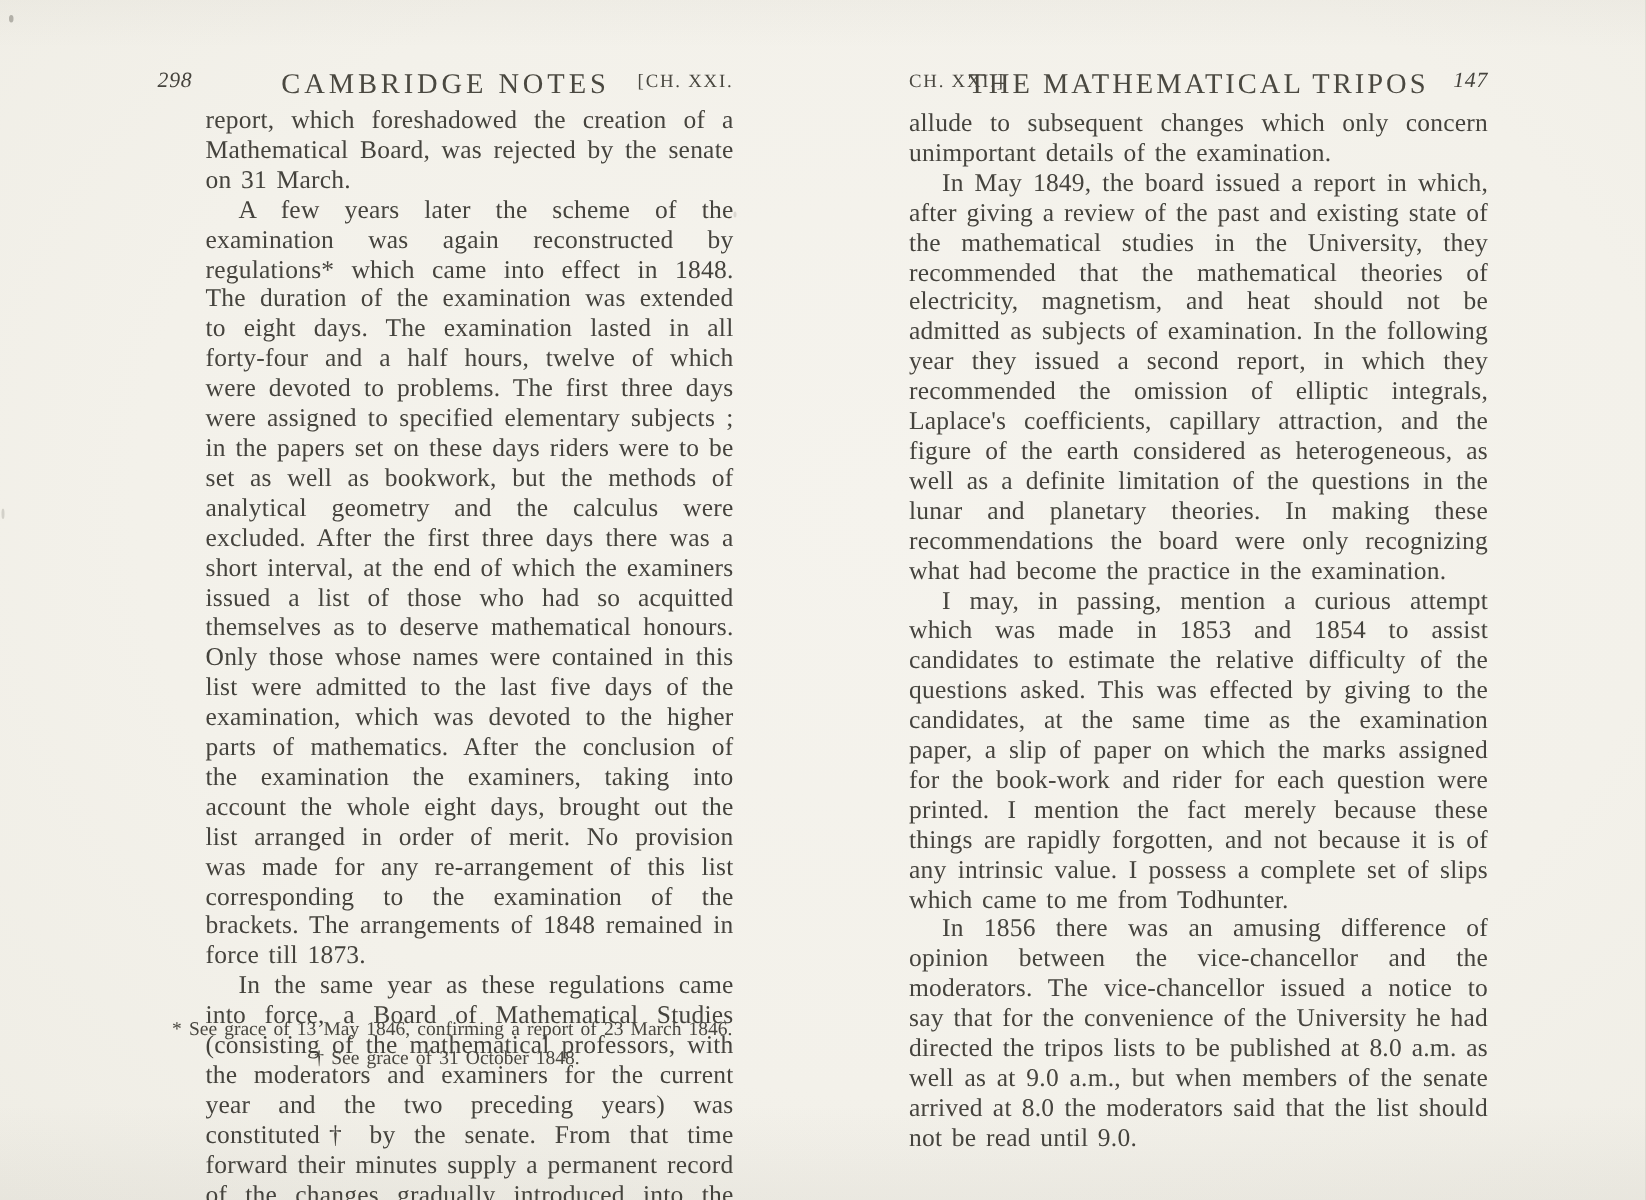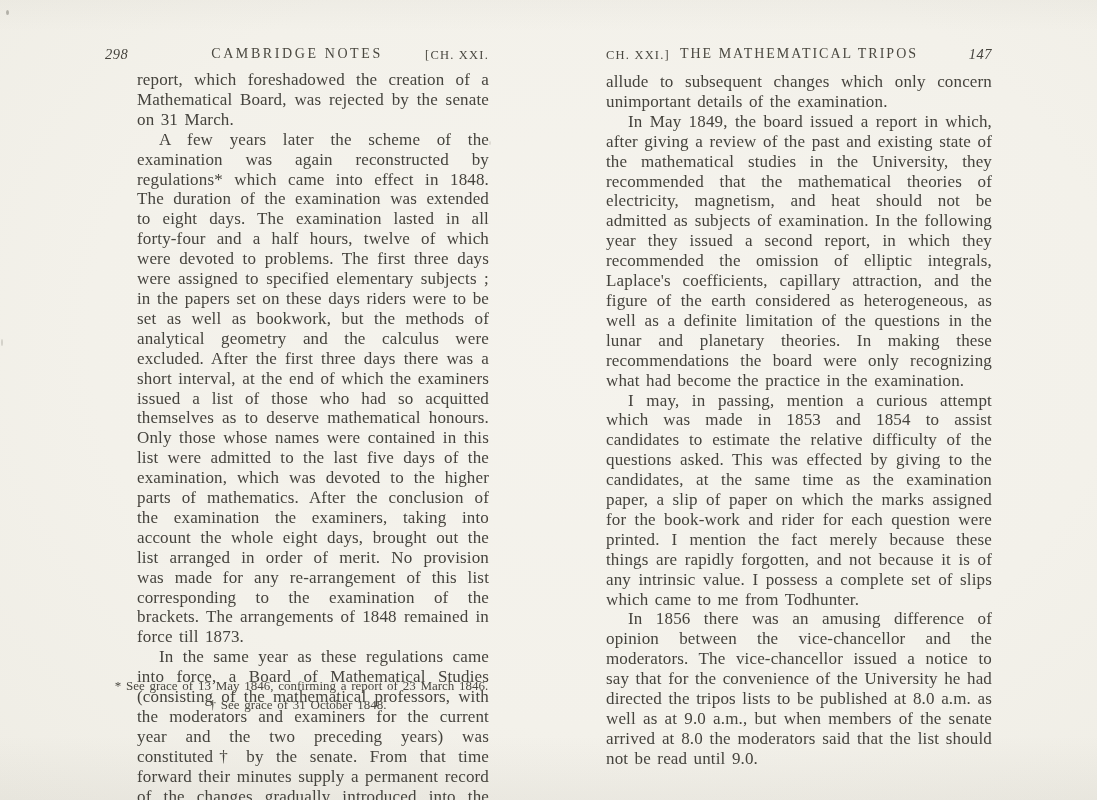--- a/index.html
+++ b/index.html
@@ -33,21 +33,21 @@
     height: 20px;
     display: flex;
     align-items: baseline;
     justify-content: space-between;
   }
   .running-head .center-title {
     position: absolute;
     left: 0;
     right: 0;
     text-align: center;
-    font-size: 14px;
+    font-size: 19px;
     letter-spacing: 2.6px;
     color: #4a4840;
   }
   .page-right .running-head .center-title { letter-spacing: 2px; }
   .pagenum {
     font-size: 14.5px;
     letter-spacing: 0.5px;
     position: relative;
     z-index: 2;
     font-style: italic;

